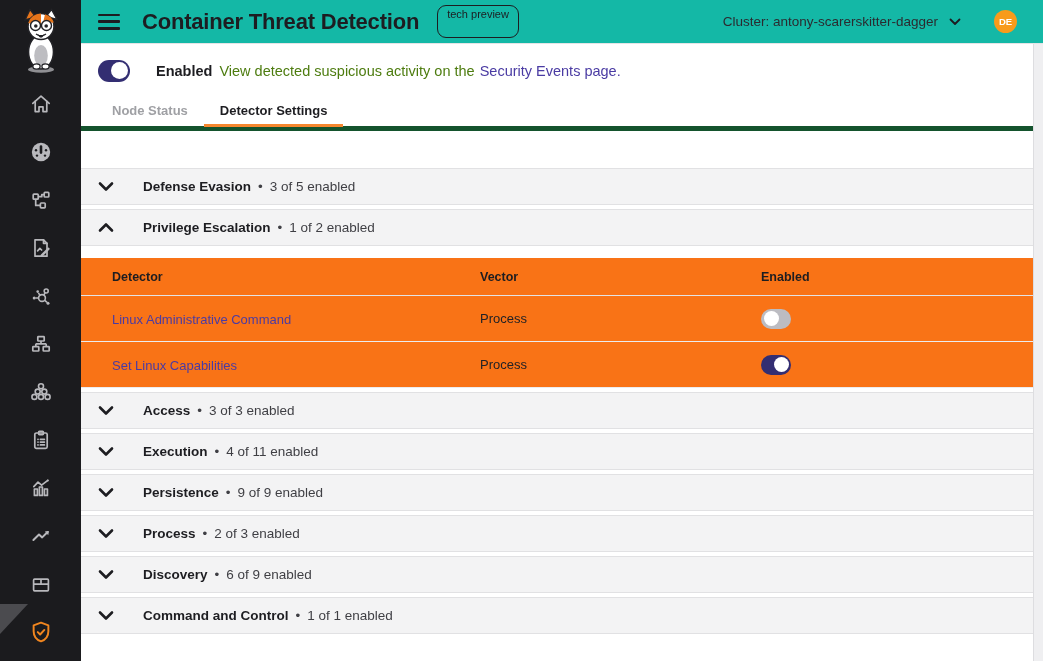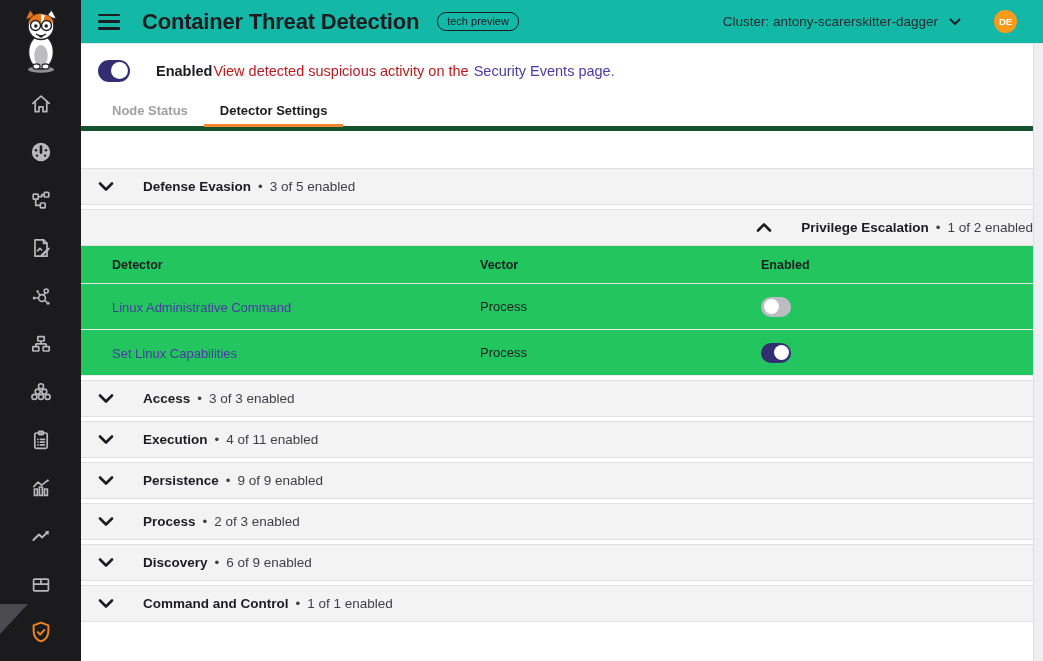--- a/index.html
+++ b/index.html
@@ -17,61 +17,61 @@
     border-top:30px solid #4b4b4f; border-right:28px solid transparent; }
 
   
   .main { position:absolute; left:81px; top:0; width:962px; height:661px; background:#fff; }
 
   .topbar { height:44px; border-bottom:1px solid #e4e4e6; display:flex; align-items:center;
     padding:0 26px 0 17px; background:#14b8a6; }
   .hamburger { width:22px; height:16px; display:flex; flex-direction:column; justify-content:space-between; cursor:pointer; }
   .hamburger span { display:block; height:2.6px; background:#1d1d21; border-radius:1px; }
   .page-title { margin-left:22px; font-size:22px; font-weight:700; color:#1d1d21; letter-spacing:-0.2px; white-space:nowrap; }
-  .badge { margin-left:18px; border:1.6px solid #1d1d21; border-radius:9px; padding:2px 9px 3px;
+  .badge { margin-left:18px; border:1.6px solid #1d1d21; border-radius:9px; padding:2px 9px 17px;
     font-size:11px; font-weight:500; color:#1d1d21; white-space:nowrap; }
   .topbar-spacer { flex:1; }
   .cluster { display:flex; align-items:center; cursor:pointer; }
   .cluster-label { font-size:13.5px; color:#2b2b30; }
   .cluster svg { margin-left:11px; display:block; }
   .avatar { margin-left:33px; width:23px; height:23px; border-radius:50%; background:#f89b1b;
     color:#fff; font-size:9.5px; font-weight:700; display:flex; align-items:center; justify-content:center; cursor:pointer; }
 
   
   .banner { height:53px; display:flex; align-items:center; padding-left:17px; background:#fff; }
   .switch { position:relative; width:32px; height:22px; border-radius:11px; cursor:pointer; flex:0 0 auto; }
   .switch .knob { position:absolute; top:2.5px; width:17px; height:17px; border-radius:50%; background:#fff; }
   .switch.on { background:#332e72; } .switch.on .knob { right:2.5px; }
   .switch.off { background:#bcbcc2; } .switch.off .knob { left:2.5px; }
   .banner-label { margin-left:26px; font-size:14.5px; font-weight:700; color:#1d1d21; }
-  .banner-desc { margin-left:1px; font-size:14.5px; color:#b91c1c; }
+  .banner-desc { margin-left:7px; font-size:14.5px; color:#4d7c0f; }
   .banner-link { margin-left:5px; font-size:14.5px; color:#4a3ba3; text-decoration:none; cursor:pointer; }
 
   
   .tabs { height:34px; border-bottom:5px solid #14532d; display:flex; align-items:stretch; padding-left:15px; margin-right:10px; }
   .tab { padding:0 16px; display:flex; align-items:center; font-size:13px; cursor:pointer;
     border-bottom:3px solid transparent; margin-bottom:-1px; }
   .tab.inactive { color:#9fa0a4; font-weight:700; }
   .tab.active { color:#1d1d21; font-weight:700; border-bottom-color:#f6872e; }
 
   .list-spacer { height:37px; background:#fff; }
 
   
   .list { margin-right:10px; }
   .acc-row { height:37px; background:#f3f3f4; border-top:1px solid #e1e1e3; border-bottom:1px solid #e1e1e3;
     margin-bottom:4px; display:flex; align-items:center; padding-left:17px; cursor:pointer; }
-  .acc-row.expanded { margin-bottom:0;justify-content:flex-end; }
+  .acc-row.expanded { margin-bottom:12px; }
   .acc-chevron { width:16px; height:13px; margin-right:29px; flex:0 0 auto; display:flex; align-items:center; }
   .acc-chevron.up svg { transform:rotate(180deg); }
   .acc-label { font-size:13.5px; font-weight:700; color:#1d1d21; white-space:nowrap; }
   .acc-sep { margin:0 7px; font-size:13.5px; color:#3f3f44; }
   .acc-count { font-size:13.5px; color:#3f3f44; white-space:nowrap; }
 
   
-  .det-table { background:#22c55e; margin-bottom:4px; }
+  .det-table { background:#f97316; margin-bottom:4px; }
   .tgrid { display:grid; grid-template-columns:399px 281px 1fr; align-items:center; }
   .thead { height:38px; border-bottom:1px solid #e3e3e5; }
   .thead .cell { font-size:12.5px; font-weight:700; color:#1d1d21; }
   .trow { height:46px; border-bottom:1px solid #ececee; }
   .cell.first { padding-left:31px; }
   .det-link { font-size:13px; font-weight:500; color:#4a3ba3; text-decoration:none; cursor:pointer; }
   .vector-text { font-size:13px; color:#222226; }
   .switch.sm { width:30px; height:20px; border-radius:10px; }
   .switch.sm .knob { top:2.5px; width:15px; height:15px; }
 

